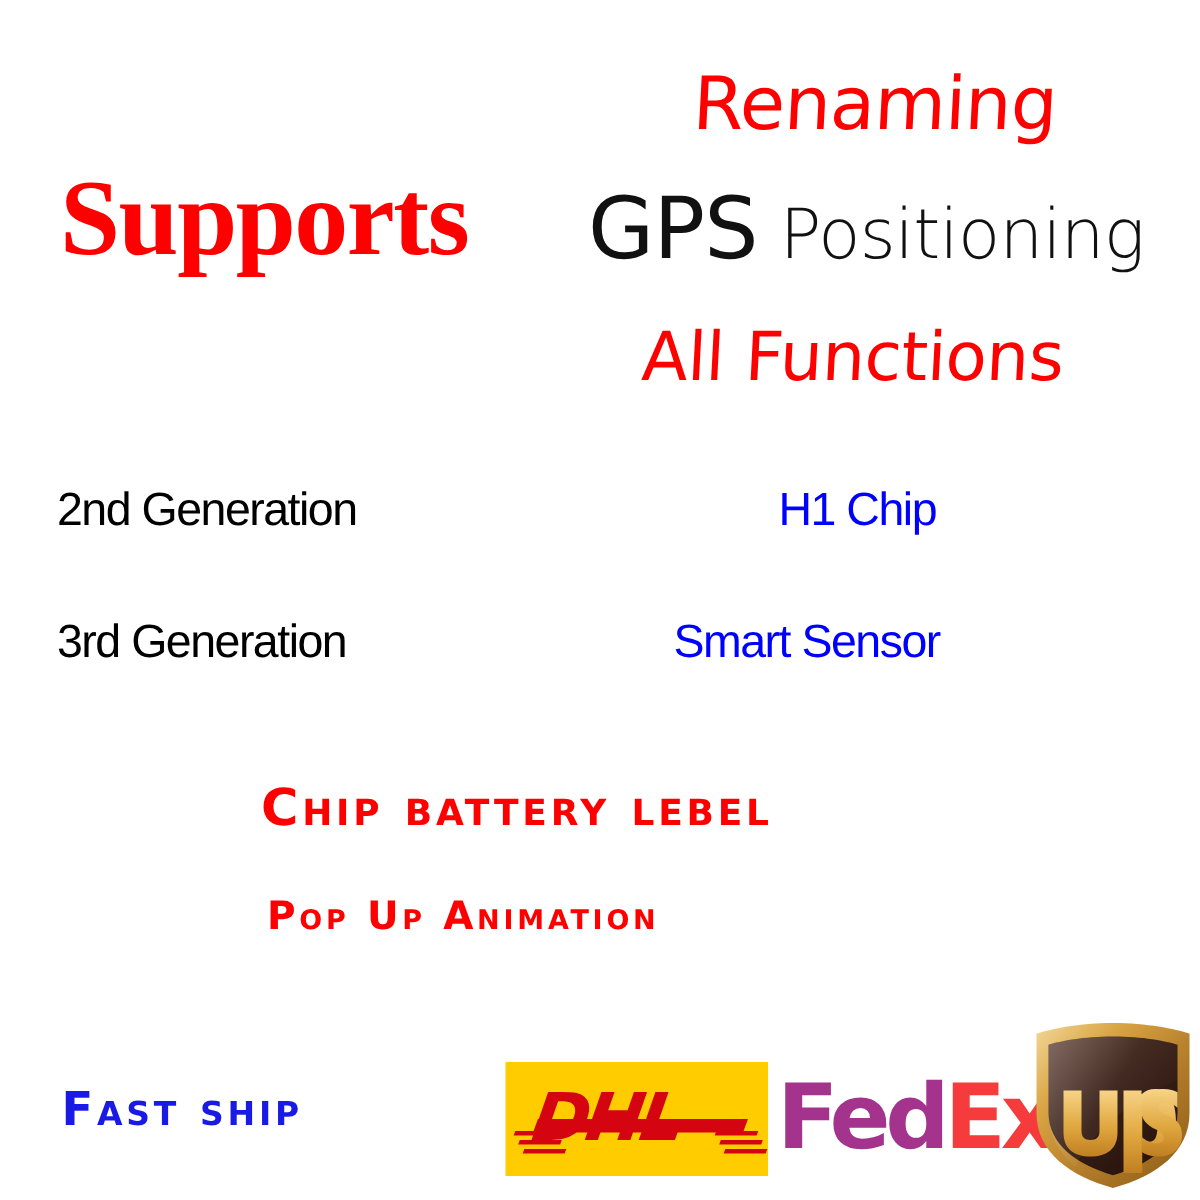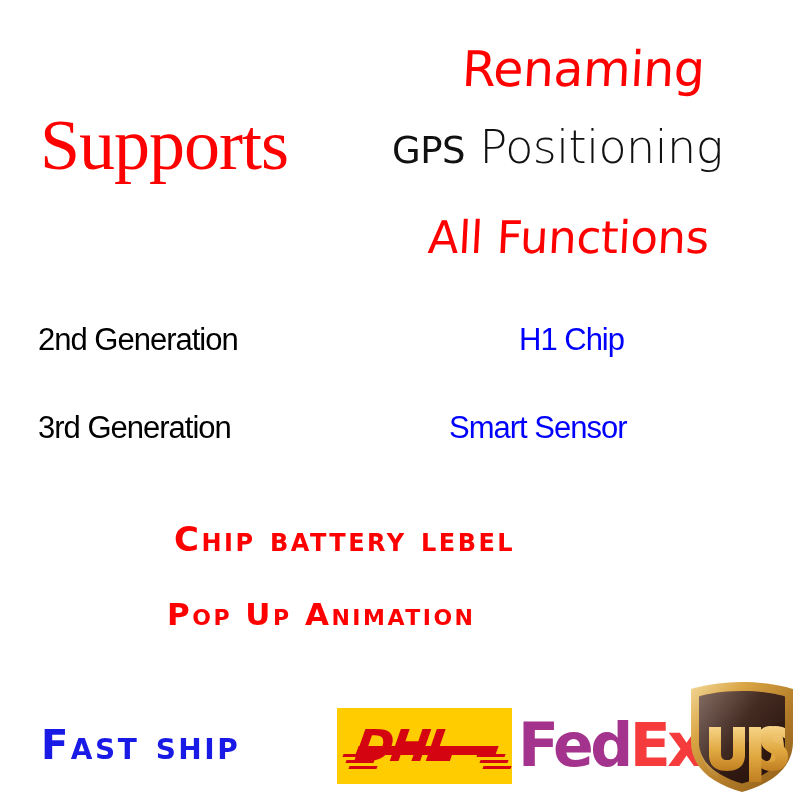--- a/index.html
+++ b/index.html
@@ -23,33 +23,33 @@
     font-family: "DejaVu Sans", sans-serif;
     font-size: 49px;
     font-weight: 400;
     color: #ff0000;
     letter-spacing: -0.5px;
     transform: skewX(-3deg);
   }
   .supports {
     left: 40px; top: 104px;
     font-family: "Liberation Serif", "DejaVu Serif", serif;
-    font-weight: 400;
+    font-weight: 700;
     font-size: 72px;
     color: #ff0000;
     letter-spacing: -1px;
   }
   .gpsline {
     left: 392px; top: 120px;
     font-family: "DejaVu Sans", sans-serif;
     color: #111111;
     font-size: 46px;
   }
   .gpsline .gps {
-    font-size: 37px;
+    font-size: 57px;
     font-weight: 400;
     letter-spacing: -0.5px;
   }
   .gpsline .pos {
     font-size: 46px;
     font-weight: 300;
     letter-spacing: -0.5px;
     margin-top: 20px;
   }
   .allfunctions {
@@ -74,27 +74,27 @@
     font-variant: small-caps;
     font-weight: 700;
     letter-spacing: 2.5px;
   }
   .battery {
     left: 174px; top: 519px;
     font-size: 34px;
     color: #ff0000;
   }
   .popup {
-    left: 167px; top: 596px;
-    font-size: 31px;
+    left: 178px; top: 596px;
+    font-size: 26px;
     color: #ff0000;
   }
   .fastship {
     left: 41px; top: 722px;
-    font-size: 40px;
+    font-size: 31px;
     color: #1a1ae6;
   }
 
   
   .logos {
     position: absolute;
     left: 335px; top: 676px;
     width: 465px; height: 118px;
   }
 

